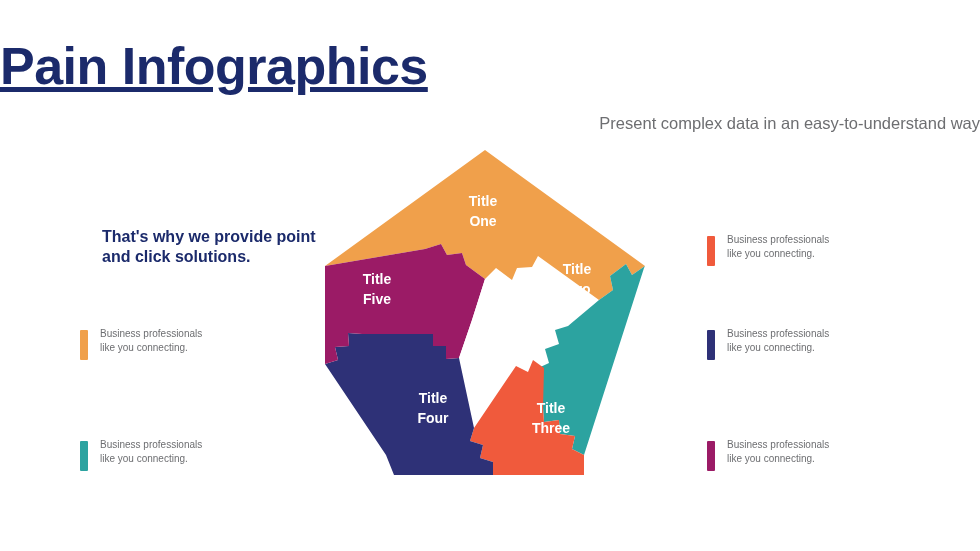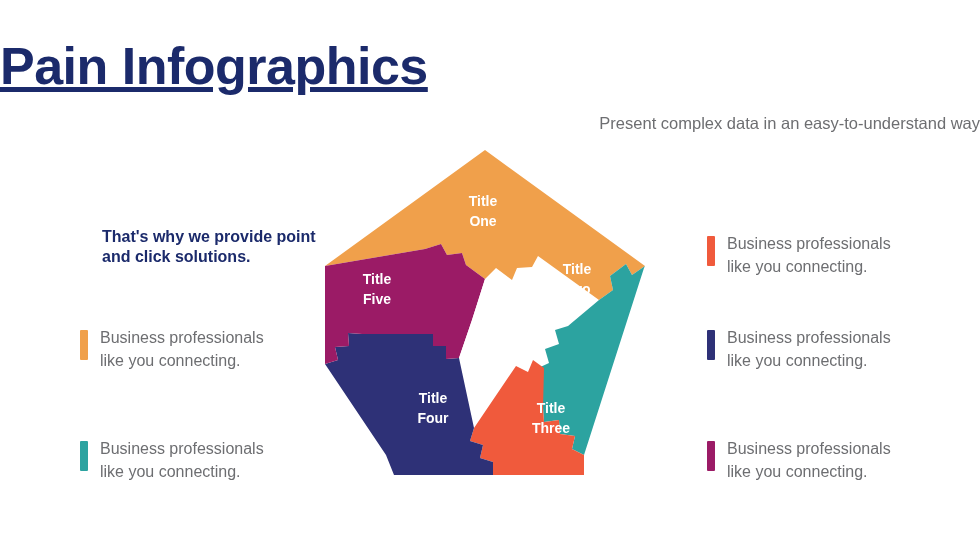--- a/index.html
+++ b/index.html
@@ -71,21 +71,21 @@
     width: 205px;
   }
   .item-bar {
     flex: 0 0 auto;
     width: 8px;
     height: 30px;
     margin-top: 3px;
     border-radius: 1px;
   }
   .item-text {
-    font-size: 16px;
+    font-size: 10px;
     color: #6d6e71;
     line-height: 1.42;
     white-space: pre-line;
   }
 
   .item-left-1 { left: 80px;  top: 327px; }
   .item-left-2 { left: 80px;  top: 438px; }
   .item-right-1 { left: 707px; top: 233px; }
   .item-right-2 { left: 707px; top: 327px; }
   .item-right-3 { left: 707px; top: 438px; }

